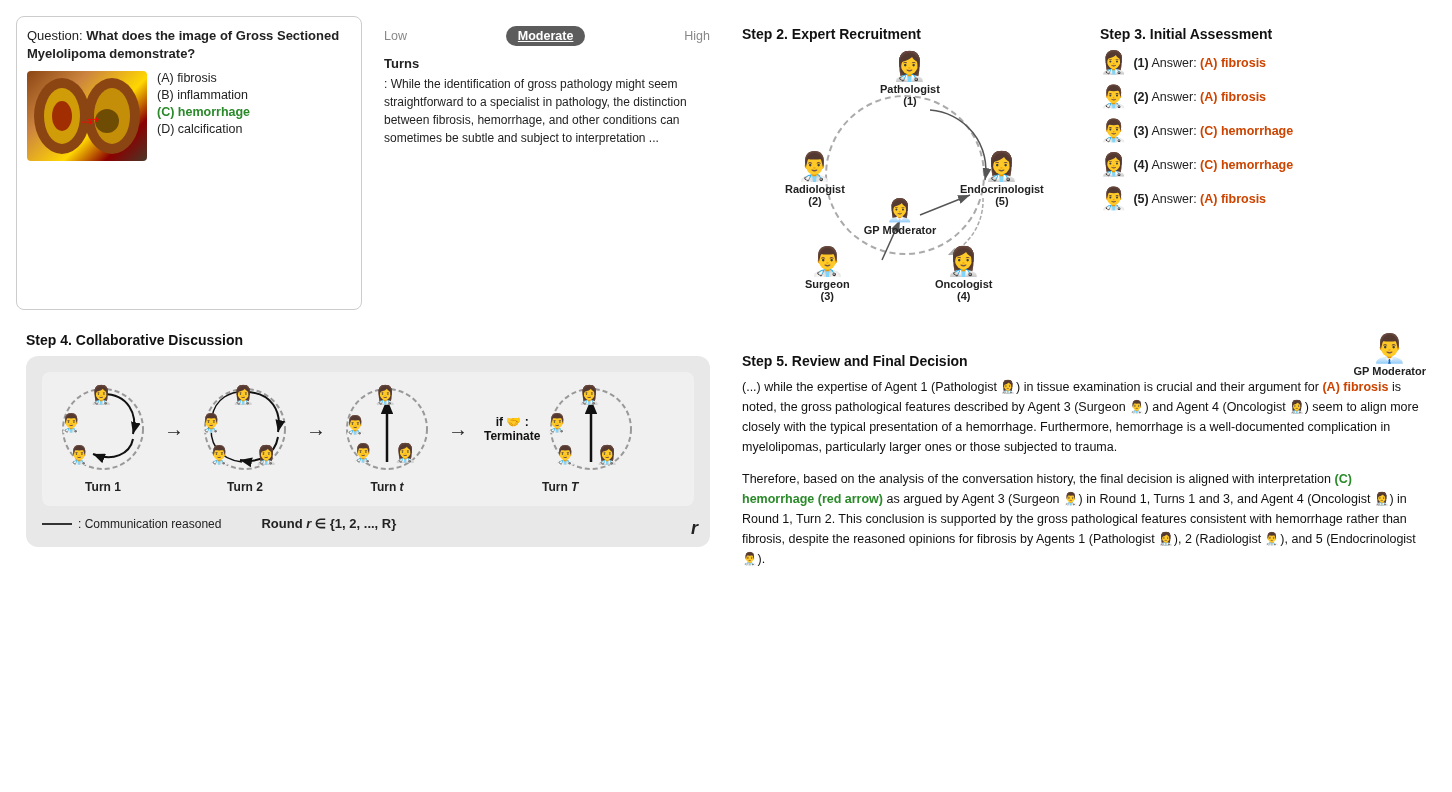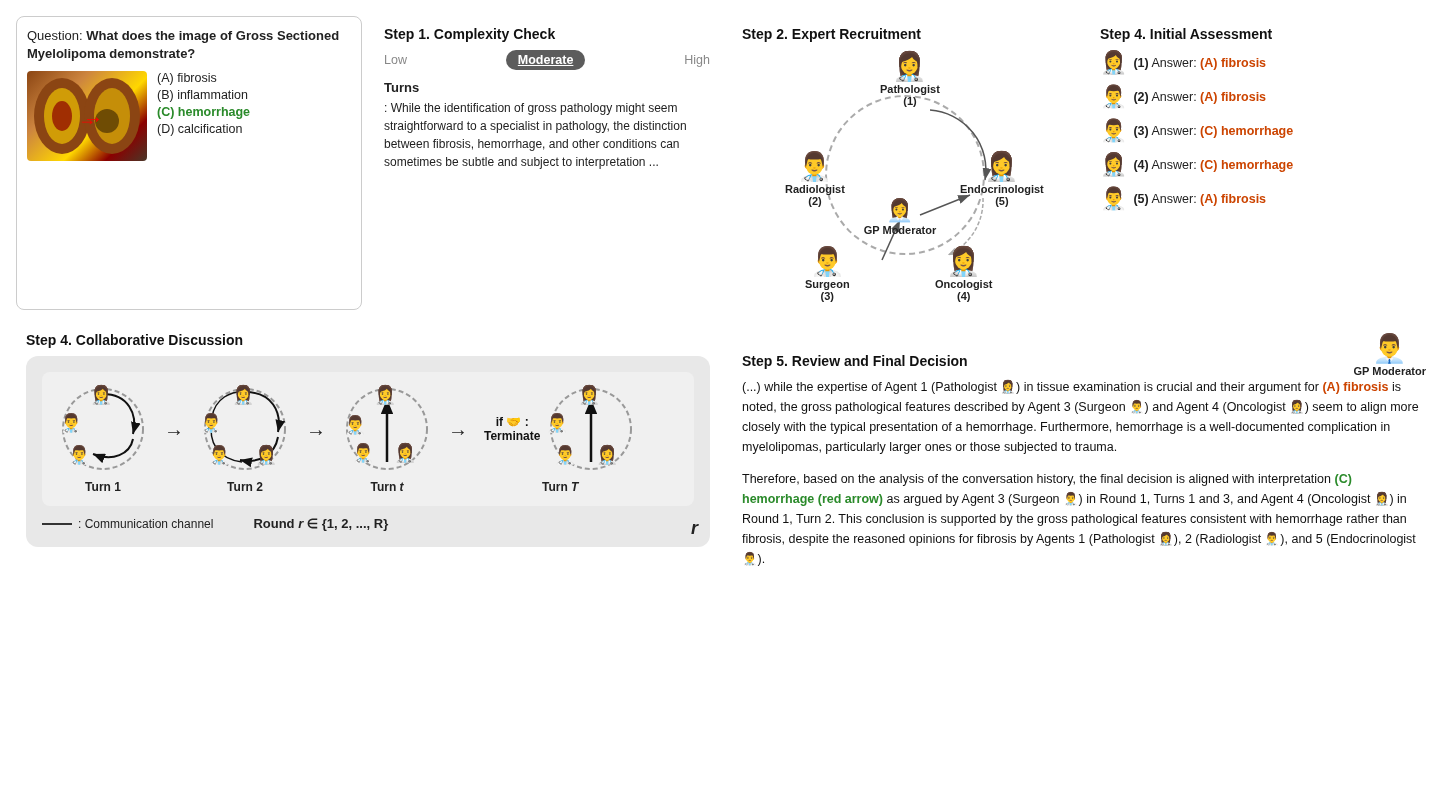--- a/index.html
+++ b/index.html
@@ -306,21 +306,20 @@
       <div class="answer-options">
         <span class="answer-option">(A) fibrosis</span>
         <span class="answer-option">(B) inflammation</span>
         <span class="answer-option correct">(C) hemorrhage</span>
         <span class="answer-option">(D) calcification</span>
       </div>
     </div>
   </div>
 
   <div class="section-complexity">
-    <div class="section-title">Step 1. Complexity Check</div>
     <div class="complexity-bar">
       <span class="complexity-label">Low</span>
       <span class="complexity-active">Moderate</span>
       <span class="complexity-label">High</span>
     </div>
     <div class="reason-title">Turns</div>
     <div class="reason-text">
       : While the identification of gross pathology might seem straightforward to a specialist in pathology, the distinction between fibrosis, hemorrhage, and other conditions can sometimes be subtle and subject to interpretation ...
     </div>
   </div>
@@ -381,21 +380,21 @@
         <span style="font-size:11px;">(4)</span>
       </div>
 
       <div style="position:absolute; top:148px; left:75px; font-size:11px; font-weight:bold; text-align:center; width:80px;">
         <span style="font-size:22px;">👩‍💼</span><br>GP Moderator
       </div>
     </div>
   </div>
 
   <div class="section-assessment">
-    <div class="section-title">Step 4. Initial Assessment</div>
+    <div class="section-title">Step 3. Initial Assessment</div>
     <div>
 
       <div class="assessment-item">
         <span class="assessment-avatar">👩‍⚕️</span>
         <span class="answer-label"><b>(1)</b> Answer: </span>
         <span class="answer-wrong">&nbsp;(A) fibrosis</span>
       </div>
 
       <div class="assessment-item">
         <span class="assessment-avatar">👨‍⚕️</span>
@@ -519,21 +518,21 @@
               <span style="position:absolute;top:60px;left:50px;font-size:18px;">👩‍⚕️</span>
             </div>
           </div>
           <div class="turn-label">Turn <i>T</i></div>
         </div>
       </div>
 
       <div class="discussion-footer">
         <div class="comm-channel">
           <div class="comm-line"></div>
-          <span>: Communication channel</span>
+          <span>: Communication reasoned</span>
         </div>
         <div class="round-formula">
           <b>Round <i>r</i> ∈ {1, 2, ..., R}</b>
         </div>
       </div>
 
       <span class="r-italic"><i>r</i></span>
     </div>
   </div>
 

